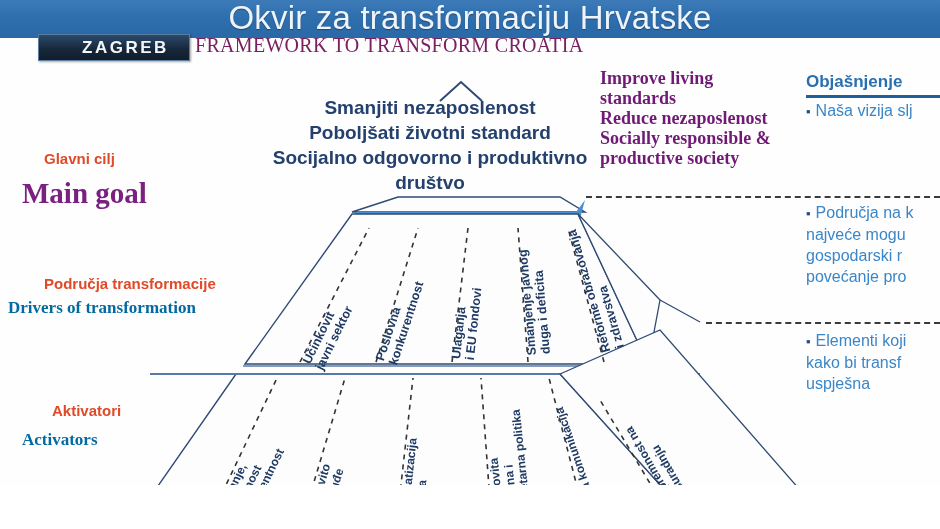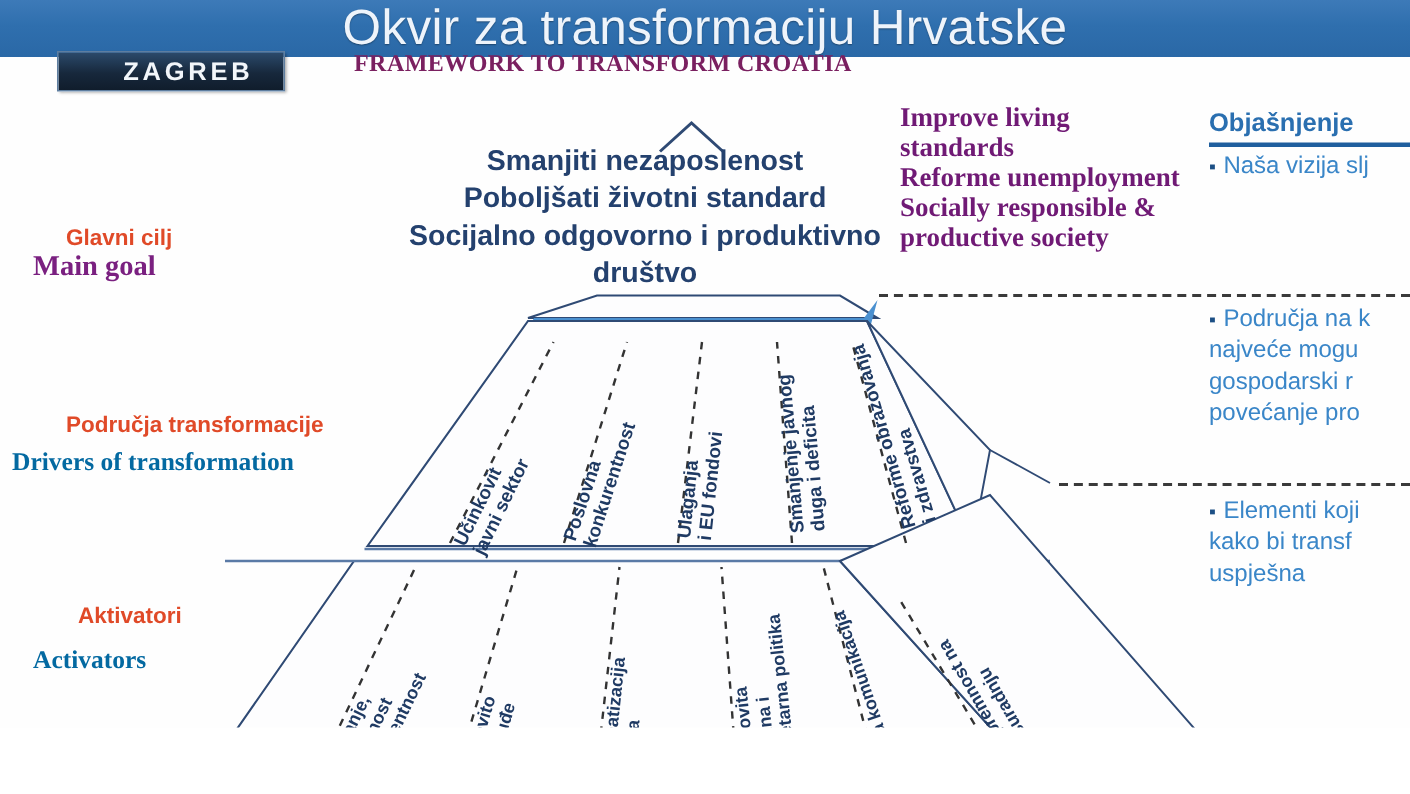--- a/index.html
+++ b/index.html
@@ -33,39 +33,38 @@
     box-shadow:1px 1px 2px rgba(0,0,0,.35);
   }
   .zagreb span{
     display:block;text-align:center;line-height:25px;
     color:#f2f6fa;font-size:17px;font-weight:700;letter-spacing:2.5px;
     font-family:"Liberation Sans",sans-serif;
     padding-left:23px;
   }
   .hdr-sub{
     position:absolute;left:195px;top:34px;
-    color:#7a2060;font-size:16px;font-weight:700;letter-spacing:.3px;
+    color:#7a2060;font-size:20px;font-weight:400;letter-spacing:.3px;
     font-family:"Liberation Serif",serif;
     white-space:nowrap;
-    margin-left:41px;
   }
 
   
   .stage-label{position:absolute;white-space:nowrap;}
   .stage-hr{
     color:#e04a28;font-size:15px;font-weight:700;
     font-family:"Liberation Sans",sans-serif;
   }
   .stage-en{
     color:#0369a1;font-weight:700;
     font-family:"Liberation Serif",serif;
   }
 
   #lbl-goal-hr{left:44px;top:150px;}
-  #lbl-goal-en{left:22px;top:167px;font-size:19px;color:#7a2080;}
+  #lbl-goal-en{left:22px;top:177px;font-size:29px;color:#7a2080;}
   #lbl-drv-hr{left:44px;top:275px;}
   #lbl-drv-en{left:8px;top:298px;font-size:17px;}
   #lbl-act-hr{left:52px;top:402px;}
   #lbl-act-en{left:22px;top:430px;font-size:17px;}
 
   
   .goal-block{
     position:absolute;left:255px;top:95px;width:350px;
     text-align:center;color:#24416e;
     font-size:19px;font-weight:700;line-height:25px;
@@ -153,21 +152,21 @@
   <div class="goal-block">
     <div>Smanjiti nezaposlenost</div>
     <div>Poboljšati životni standard</div>
     <div>Socijalno odgovorno i produktivno</div>
     <div>društvo</div>
   </div>
 
   <div id="trans-goal" class="trans">
     <div>Improve living</div>
     <div>standards</div>
-    <div>Reforme unemployment</div>
+    <div>Reduce nezaposlenost</div>
     <div>Socially responsible &amp;</div>
     <div>productive society</div>
   </div>
 
   <svg id="pyr" viewBox="0 0 940 529">
 
     <path d="M352,212 L398,197 L560,197 L585,212 Z" fill="#fdfdfe" stroke="#2f4a74" stroke-width="1.4"></path>
 
     <path d="M348,226 L356,212 L576,212 L585,200 L578,226 Z" fill="#4a90d0" stroke="none"></path>
 

